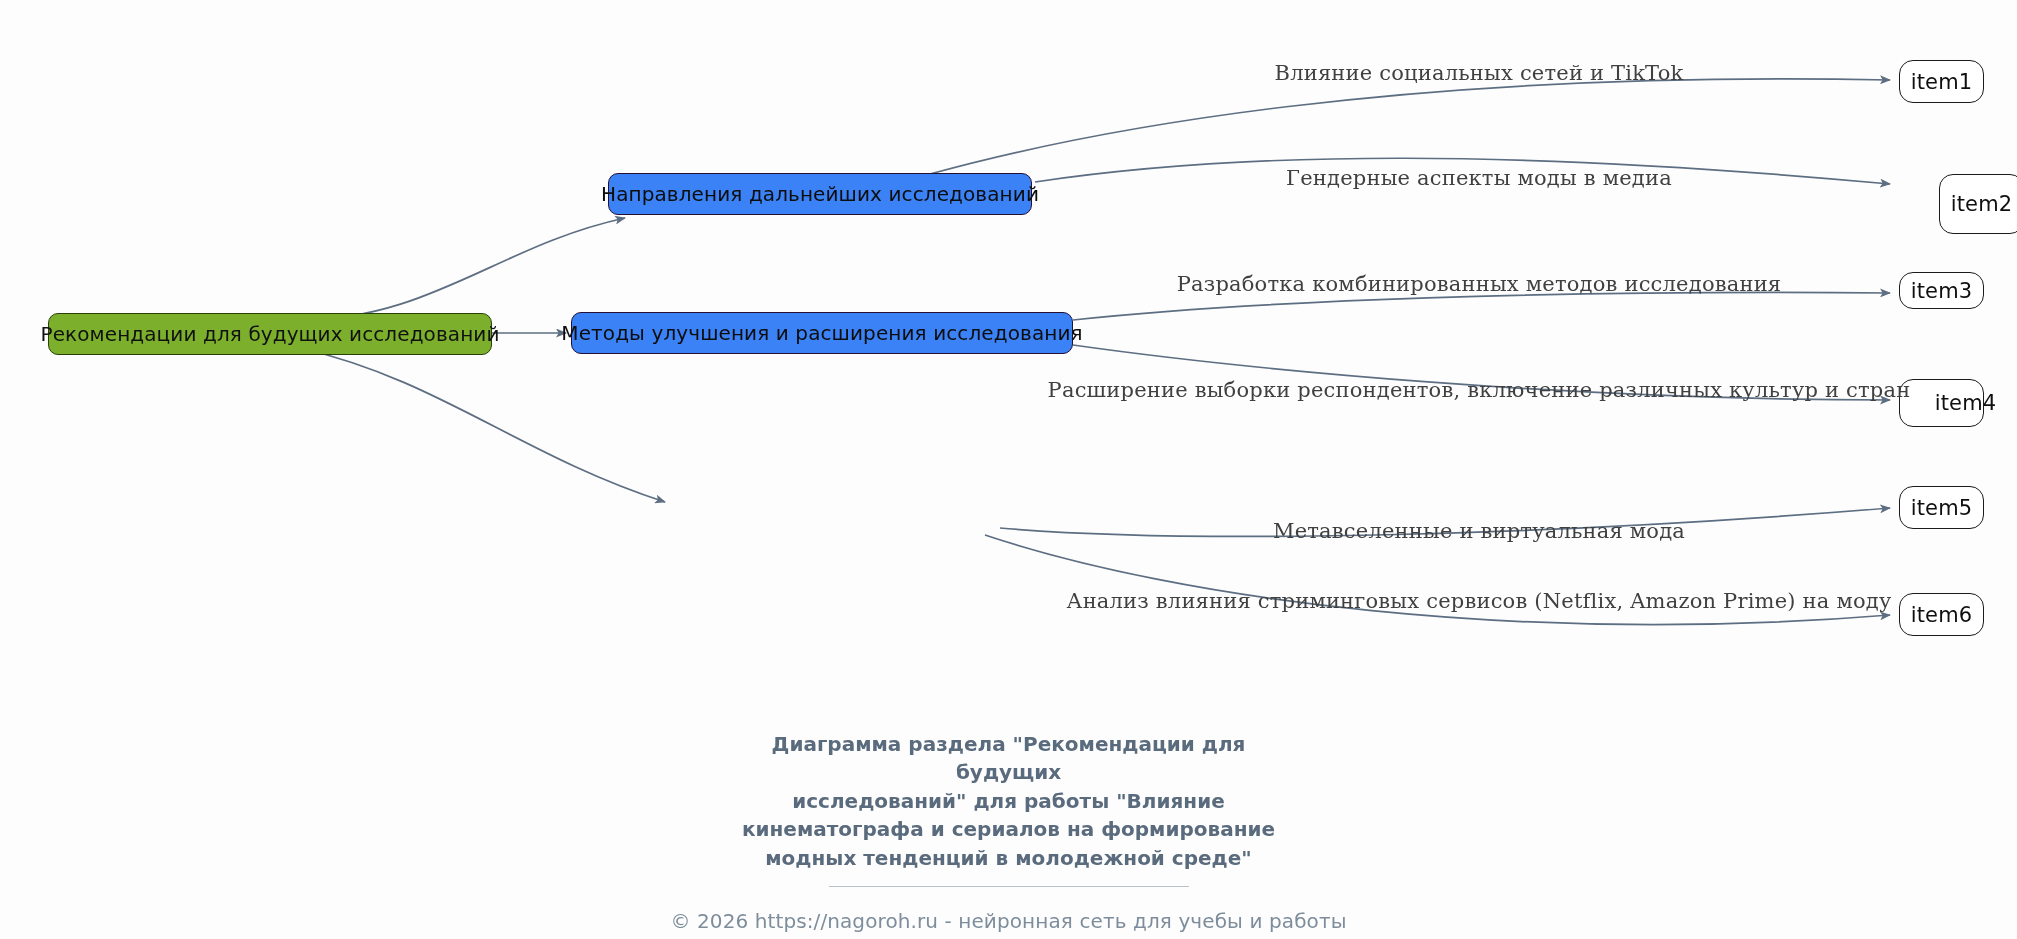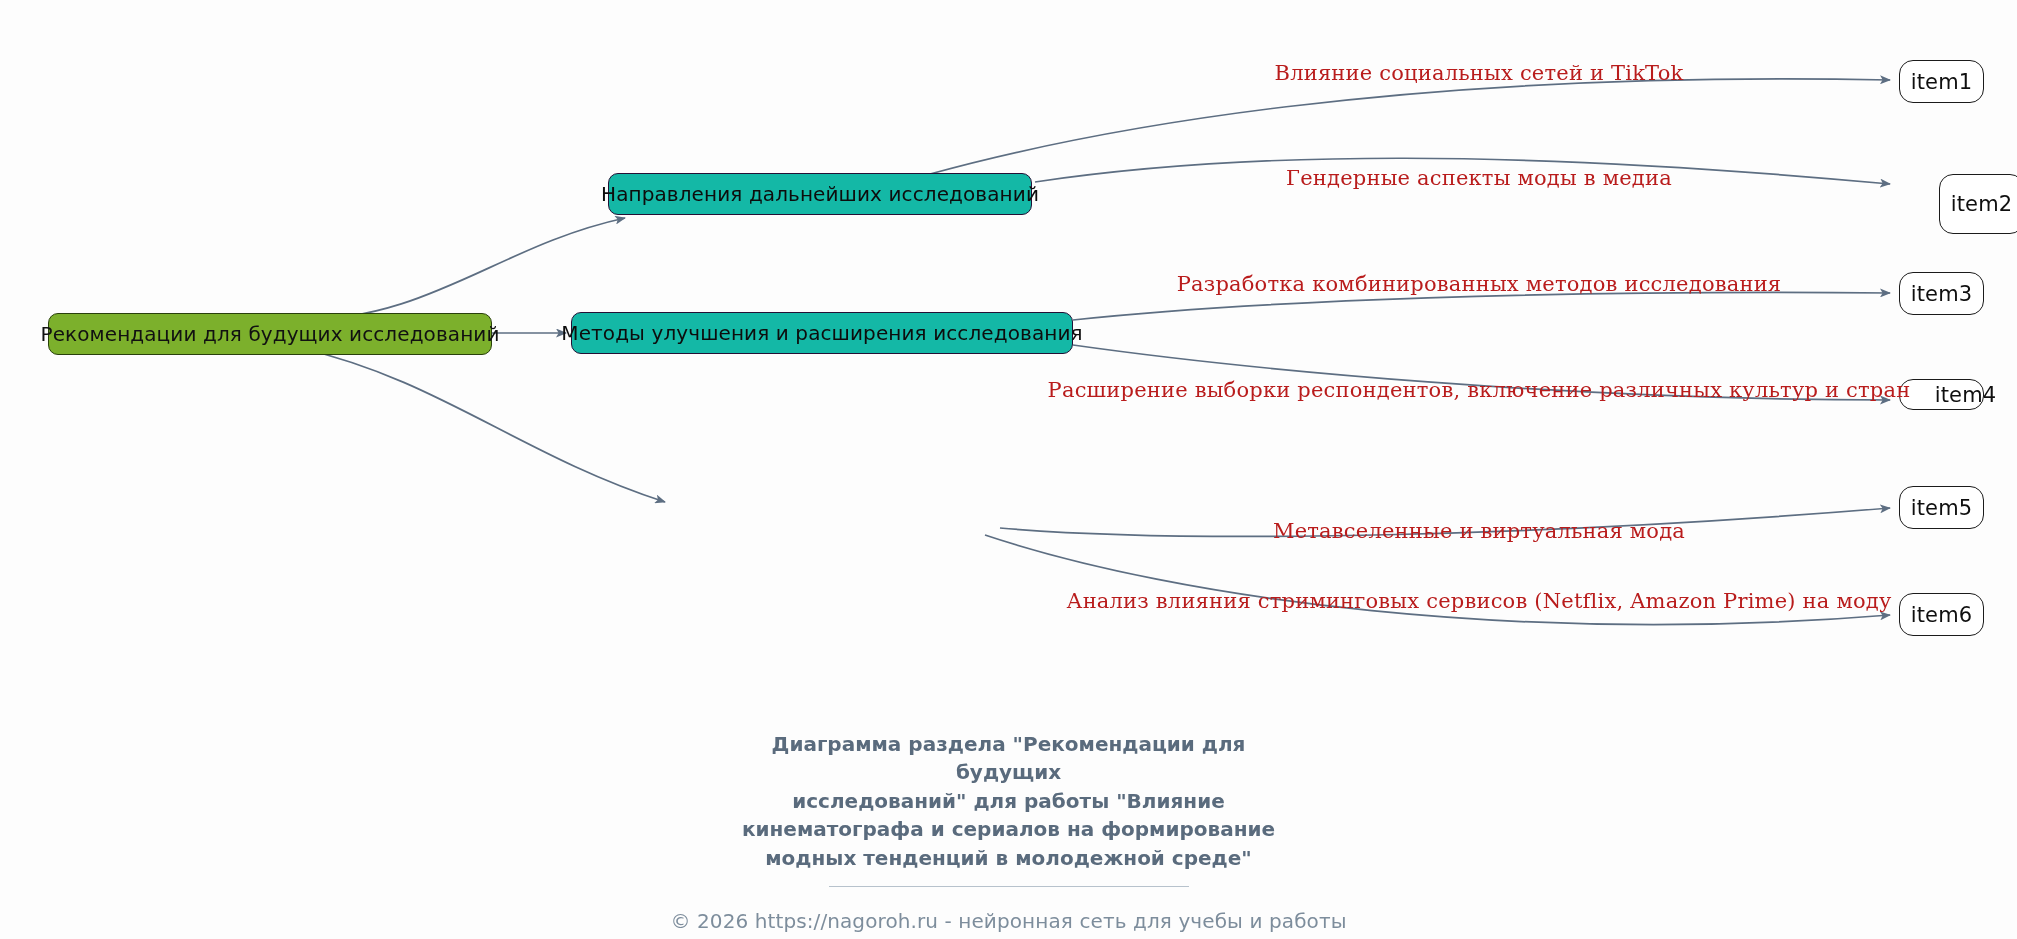--- a/index.html
+++ b/index.html
@@ -35,37 +35,37 @@
     font-size: 20px;
     color: #111111;
     letter-spacing: .1px;
   }
   .node.root {
     background: #7cb02c;
     border-color: #29400b;
     align-items: center;
   }
   .node.branch {
-    background: #14b8a6;
+    background: #3b82f6;
     border-color: #241035;
     color: #0d0d0d;
   }
   .node.leaf {
     background: #ffffff;
     border-color: #1b1b1b;
     border-width: 1.5px;
     border-radius: 14px;
     font-size: 21px;
     color: #0f0f0f;
   }
   .edge-label {
     position: absolute;
     font-family: "DejaVu Serif", serif;
     font-size: 21px;
-    color: #b91c1c;
+    color: #404040;
     white-space: nowrap;
     transform: translate(-50%, -50%);
     letter-spacing: .2px;
   }
   #footer {
     position: absolute;
     left: 0;
     width: 2017px;
     text-align: center;
     font-family: "DejaVu Sans", sans-serif;
@@ -142,25 +142,25 @@
 
 
   <div class="node leaf" style="left:1899px; top:60px; width:85px; height:43px;text-align:right;">
     <span>item1</span>
   </div>
 
   <div class="node leaf" style="left:1899px; top:174px; width:85px; height:60px;margin-left:40px;">
     <span>item2</span>
   </div>
 
-  <div class="node leaf" style="left:1899px; top:272px; width:85px; height:43px;">
+  <div class="node leaf" style="left:1899px; top:272px; width:85px; height:37px;">
     <span>item3</span>
   </div>
 
-  <div class="node leaf" style="left:1899px; top:379px; width:85px; height:31px;padding-left:48px;">
+  <div class="node leaf" style="left:1899px; top:379px; width:85px; height:48px;padding-left:48px;">
     <span>item4</span>
   </div>
 
   <div class="node leaf" style="left:1899px; top:486px; width:85px; height:43px;">
     <span>item5</span>
   </div>
 
   <div class="node leaf" style="left:1899px; top:593px; width:85px; height:43px;">
     <span>item6</span>
   </div>

